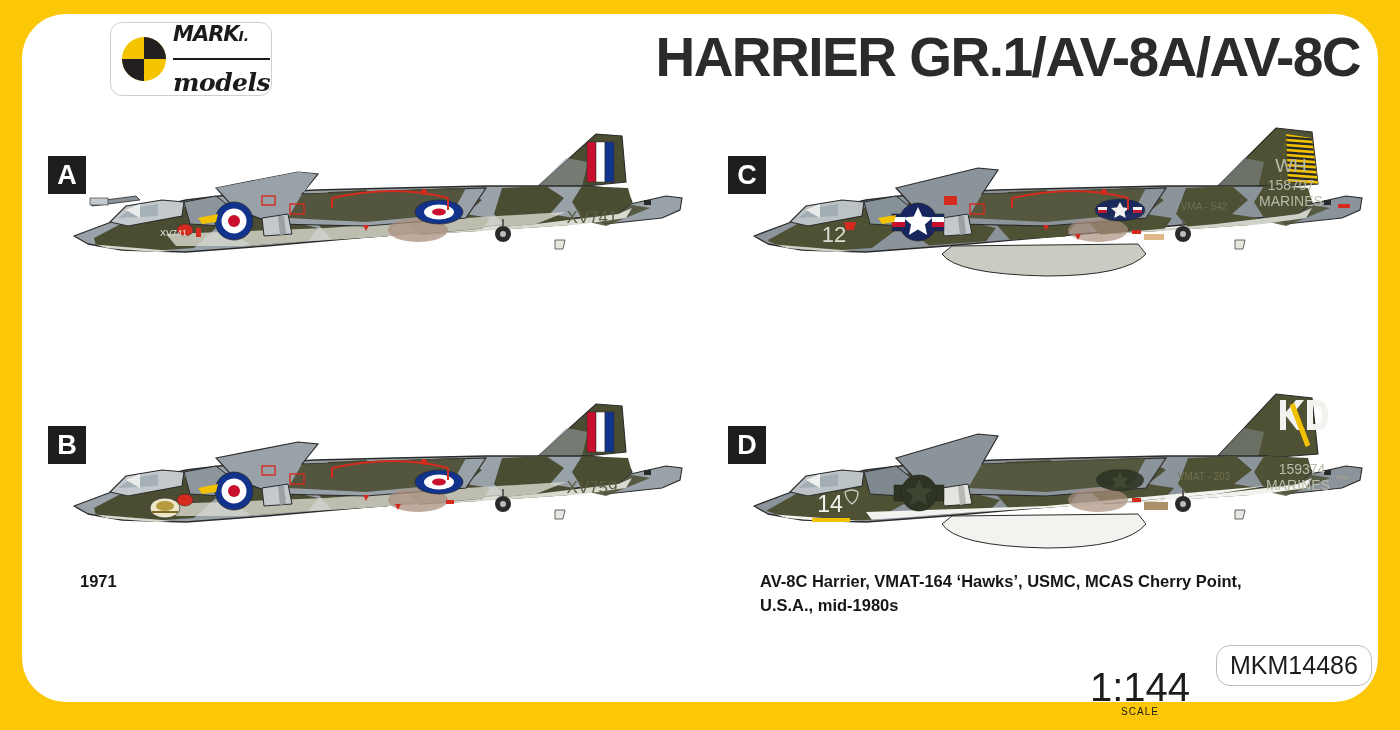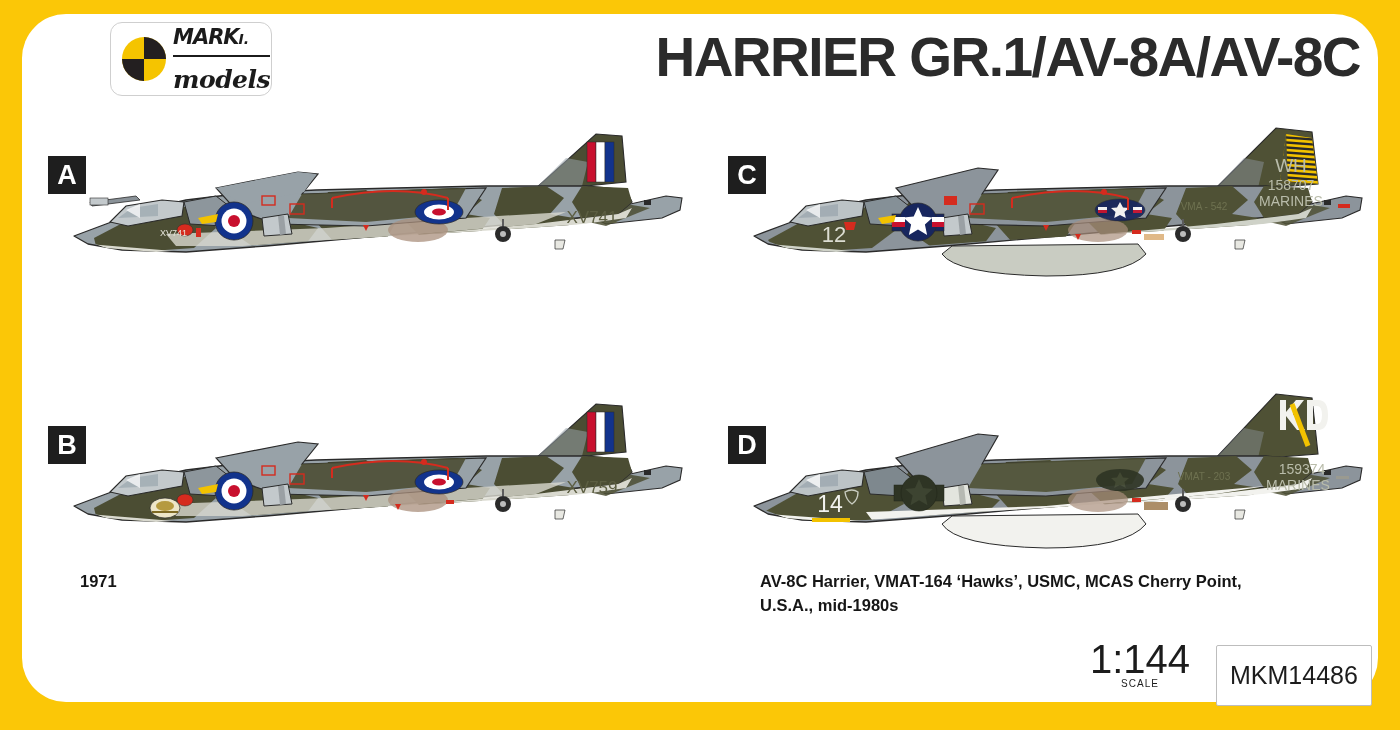--- a/index.html
+++ b/index.html
@@ -10,21 +10,21 @@
          background:#ffffff;border-radius:44px;}
 
   
   .logo-box{position:absolute;left:110px;top:22px;width:160px;height:72px;
             background:#fff;border:1px solid #cfcfcf;border-radius:12px;}
   .logo-inner{position:absolute;inset:0;display:flex;align-items:center;gap:6px;padding-left:10px;}
   .logo-pie{width:46px;height:46px;flex:0 0 auto;}
   .logo-words{display:flex;flex-direction:column;justify-content:center;line-height:1;}
   .logo-mark{font-family:"DejaVu Sans",sans-serif;font-weight:bold;font-style:italic;
              font-size:21px;letter-spacing:-1px;color:#1b1b1b;border-bottom:2px solid #1b1b1b;
-             padding-bottom:7px;}
+             padding-bottom:13px;}
   .logo-mark .romanI{font-size:14px;letter-spacing:0;}
   .logo-models{font-family:"DejaVu Serif",serif;font-weight:bold;font-style:italic;
                font-size:25px;color:#1b1b1b;margin-top:10px;letter-spacing:-.5px;}
 
   .title{position:absolute;left:600px;top:24px;width:760px;height:66px;
          display:flex;align-items:center;justify-content:flex-end;
          font-family:"Liberation Sans",sans-serif;font-weight:bold;
          font-size:55px;letter-spacing:-1.5px;color:#2b2b2b;white-space:nowrap;}
 
   
@@ -40,25 +40,25 @@
          display:flex;align-items:center;justify-content:center;line-height:1;}
 
   .plane{position:absolute;left:18px;top:0;width:640px;height:170px;}
   .plane svg{display:block;width:640px;height:170px;}
 
   .caption{position:absolute;left:32px;top:182px;width:620px;
            font-family:"Liberation Sans",sans-serif;font-weight:bold;font-size:16.5px;
            line-height:1.45;color:#161616;}
 
   
-  .scalebox{position:absolute;left:1070px;top:640px;width:140px;text-align:center;}
+  .scalebox{position:absolute;left:1070px;top:668px;width:140px;text-align:center;}
   .scale-num{font-family:"Liberation Sans",sans-serif;font-size:40px;color:#1c1c1c;line-height:.95;}
   .scale-word{font-family:"Liberation Sans",sans-serif;font-size:10px;letter-spacing:1px;color:#1c1c1c;}
-  .kitbox{position:absolute;left:1216px;top:645px;padding:15px 13px;border:1px solid #bdbdbd;
-          border-radius:2px;background:#fff;
+  .kitbox{position:absolute;left:1216px;top:645px;padding:5px 13px;border:1px solid #bdbdbd;
+          border-radius:14px;background:#fff;
           font-family:"Liberation Sans",sans-serif;font-size:25px;color:#1c1c1c;}
 </style>
 </head>
 <body>
 
 <div id="sheet">
   <div id="inner"></div>
 
   <div class="logo-box">
     <div class="logo-inner">

